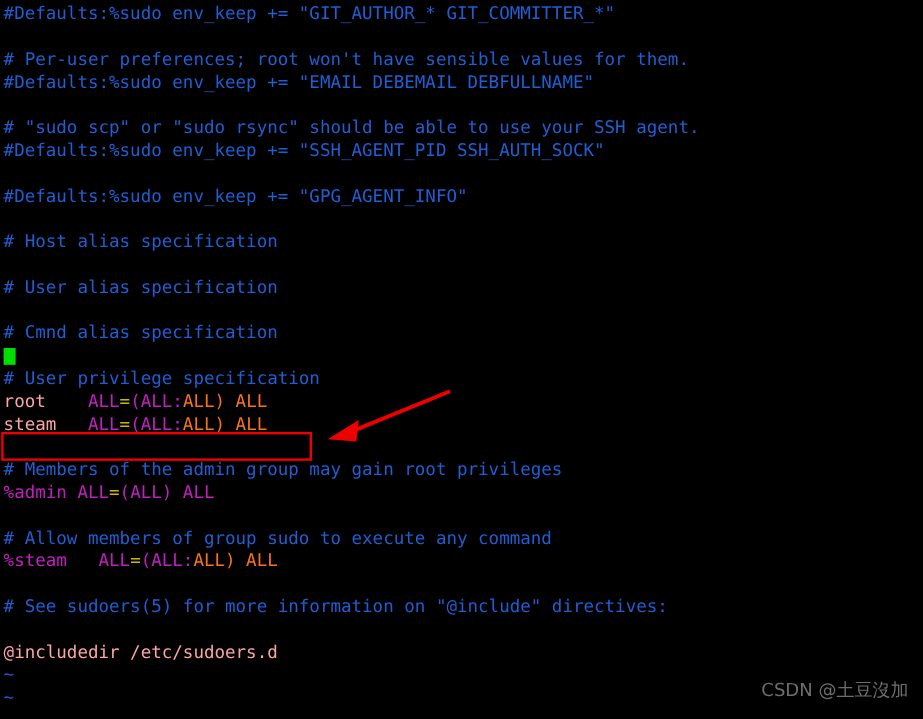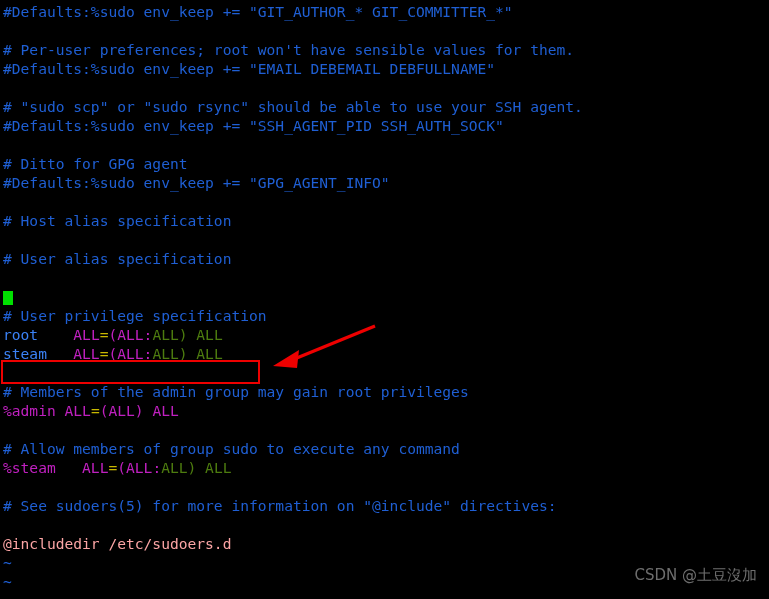--- a/index.html
+++ b/index.html
@@ -26,24 +26,24 @@
     padding: 2px 0 0 3px;
     box-sizing: border-box;
   }
   .line {
     height: 19px;
     white-space: pre;
     letter-spacing: 0px;
     color: #cfcfcf;
   }
   .c-comment { color: #1f5fd4; }
-  .c-red     { color: #3b82f6; }
+  .c-red     { color: #fca5a5; }
   .c-magenta { color: #c020c0; margin-top: 40px; }
   .c-yellow  { color: #c8b800; }
-  .c-white   { color: #4d7c0f; }
+  .c-white   { color: #f97316; }
   .c-olive   { color: #fca5a5; }
   .c-tilde   { color: #1f5fd4; }
 
   .cursor {
     display: inline-block;
     width: 10px;
     height: 14px;
     background: #00e000;
     vertical-align: -3px;
   }
@@ -87,27 +87,27 @@
 
   <div id="editor">
       <div class="line"><span class="c-comment">#Defaults:%sudo env_keep += "GIT_AUTHOR_* GIT_COMMITTER_*"</span></div>
       <div class="line"><span class="c-comment"></span></div>
       <div class="line"><span class="c-comment"># Per-user preferences; root won't have sensible values for them.</span></div>
       <div class="line"><span class="c-comment">#Defaults:%sudo env_keep += "EMAIL DEBEMAIL DEBFULLNAME"</span></div>
       <div class="line"><span class="c-comment"></span></div>
       <div class="line"><span class="c-comment"># "sudo scp" or "sudo rsync" should be able to use your SSH agent.</span></div>
       <div class="line"><span class="c-comment">#Defaults:%sudo env_keep += "SSH_AGENT_PID SSH_AUTH_SOCK"</span></div>
       <div class="line"><span class="c-comment"></span></div>
-      <div class="line"><span class="c-comment"># Ditto for GPG agent</span></div>
       <div class="line"><span class="c-comment">#Defaults:%sudo env_keep += "GPG_AGENT_INFO"</span></div>
       <div class="line"><span class="c-comment"></span></div>
       <div class="line"><span class="c-comment"># Host alias specification</span></div>
       <div class="line"><span class="c-comment"></span></div>
       <div class="line"><span class="c-comment"># User alias specification</span></div>
       <div class="line"><span class="c-comment"></span></div>
+      <div class="line"><span class="c-comment"># Cmnd alias specification</span></div>
       <div class="line"><span class="cursor"></span><span class="c-white"></span></div>
       <div class="line"><span class="c-comment"># User privilege specification</span></div>
       <div class="line"><span class="c-red">root</span><span class="c-white">    </span><span class="c-magenta">ALL</span><span class="c-yellow">=</span><span class="c-magenta">(ALL:</span><span class="c-white">ALL) ALL</span></div>
       <div class="line"><span class="c-red">steam</span><span class="c-white">   </span><span class="c-magenta">ALL</span><span class="c-yellow">=</span><span class="c-magenta">(ALL:</span><span class="c-white">ALL) ALL</span></div>
       <div class="line"><span class="c-comment"></span></div>
       <div class="line"><span class="c-comment"># Members of the admin group may gain root privileges</span></div>
       <div class="line"><span class="c-magenta">%admin</span><span class="c-white"> </span><span class="c-magenta">ALL</span><span class="c-yellow">=</span><span class="c-magenta">(ALL) ALL</span></div>
       <div class="line"><span class="c-comment"></span></div>
       <div class="line"><span class="c-comment"># Allow members of group sudo to execute any command</span></div>
       <div class="line"><span class="c-magenta">%steam</span><span class="c-white">   </span><span class="c-magenta">ALL</span><span class="c-yellow">=</span><span class="c-magenta">(ALL:</span><span class="c-white">ALL) ALL</span></div>

